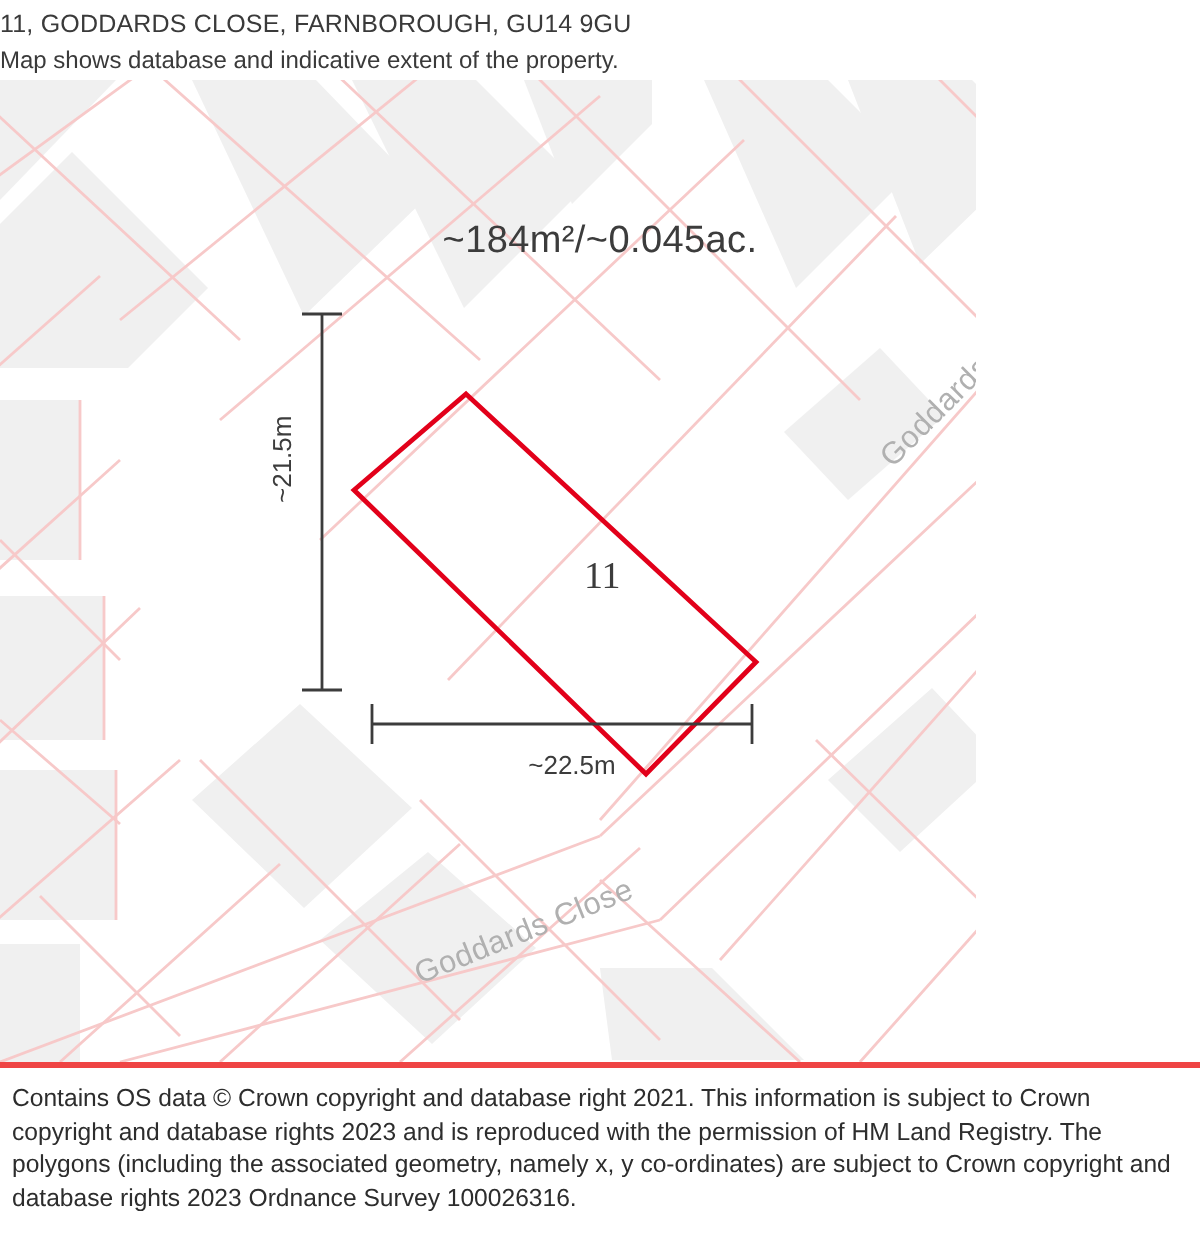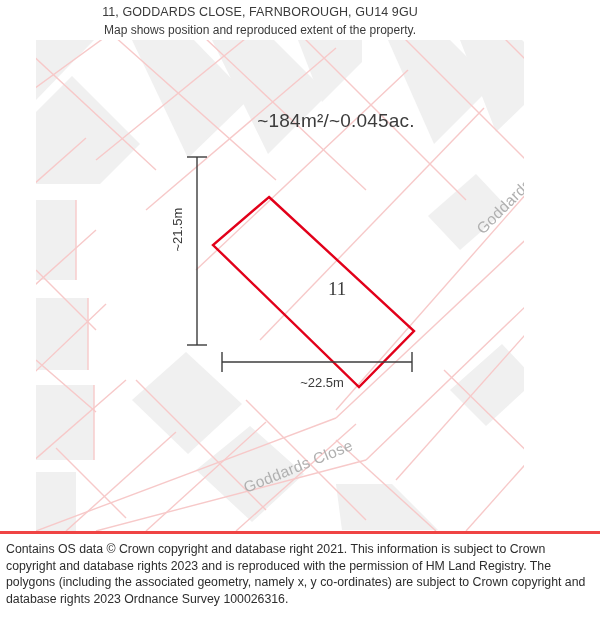--- a/index.html
+++ b/index.html
@@ -20,21 +20,20 @@
     height: 625px;
   }
 
   
   #header {
     position: absolute;
     left: 0;
     top: 0;
     width: 520px;
     height: 40px;
-    text-align: center;
   }
   #map-title {
     font-size: 12.5px;
     color: #3a3a3a;
     margin: 5px 0 0 0;
     line-height: 15px;
     letter-spacing: 0.1px;
   }
   #map-subtitle {
     font-size: 12px;
@@ -45,21 +44,20 @@
 
   
   #map-area {
     position: absolute;
     left: 0;
     top: 40px;
     width: 488px;
     height: 491px;
     background: #ffffff;
     overflow: hidden;
-    margin-left: 36px;
   }
   #map-svg {
     position: absolute;
     left: 0;
     top: 0;
   }
 
   .area-label {
     position: absolute;
     left: 0;
@@ -142,21 +140,21 @@
     margin: 0;
   }
 </style>
 </head>
 <body>
 
 <div id="page">
 
   <div id="header">
     <div id="map-title">11, GODDARDS CLOSE, FARNBOROUGH, GU14 9GU</div>
-    <div id="map-subtitle">Map shows position and reproduced extent of the property.</div>
+    <div id="map-subtitle">Map shows database and indicative extent of the property.</div>
   </div>
 
   <div id="map-area">
 
     <svg id="map-svg" width="600" height="491" viewBox="0 0 600 491">
 
       <rect x="0" y="0" width="600" height="491" fill="#ffffff"></rect>
 
       <g fill="#f0f0f0" stroke="none">
 

